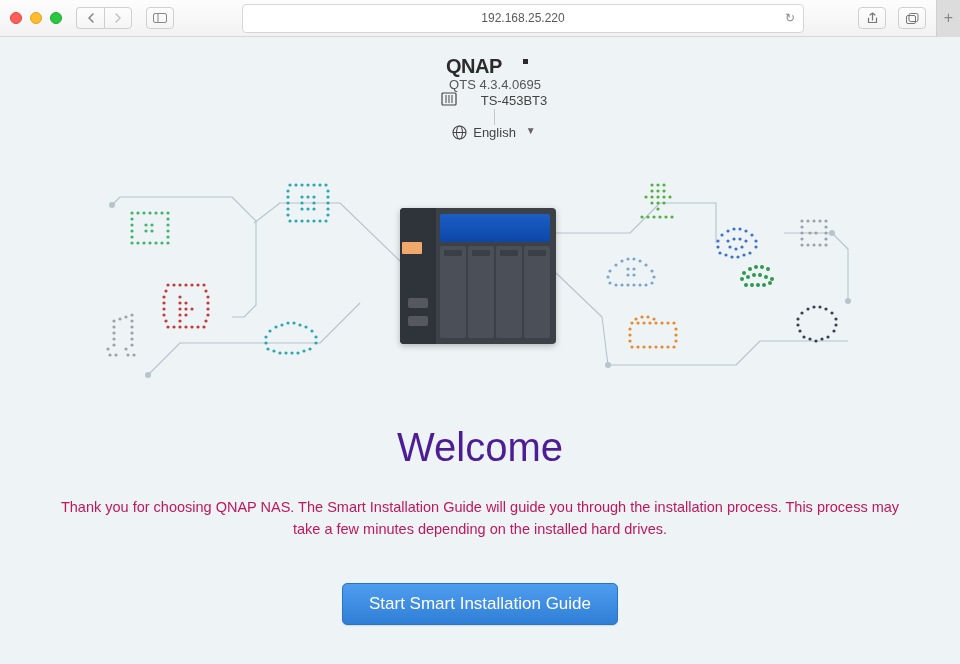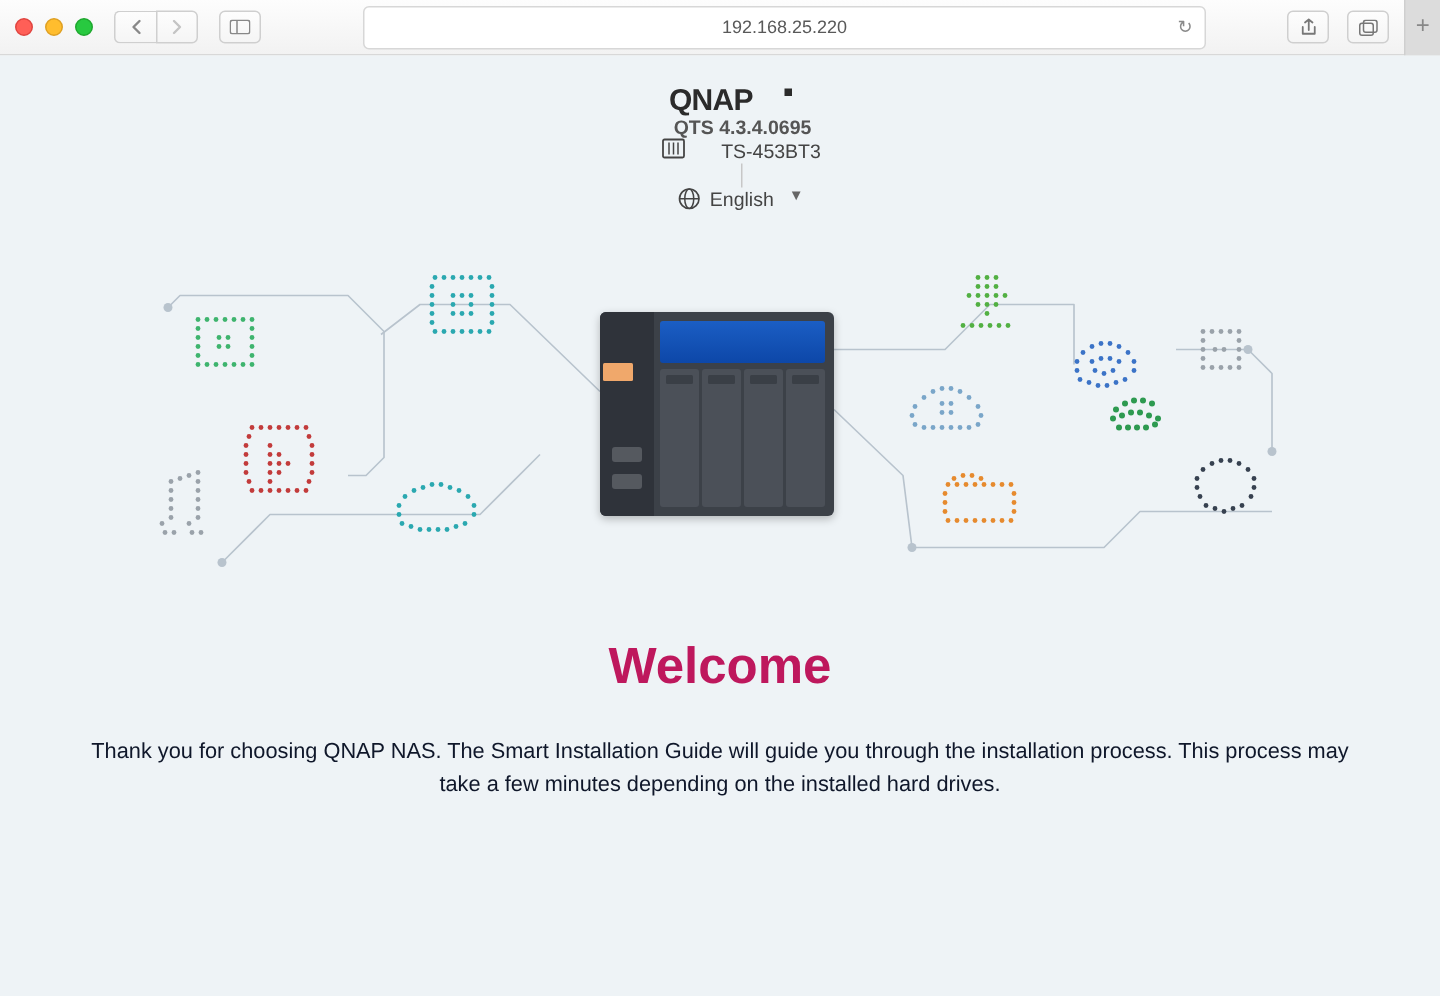--- a/index.html
+++ b/index.html
@@ -73,21 +73,21 @@
   .qnap-logo {
     font-family: Arial, sans-serif;
     font-weight: 900;
     font-size: 22px;
     letter-spacing: 0;
     color: #2b2b2b;
     margin-right: 10px;
     display: flex;
     align-items: center;
   }
-  .qts-version { color: #555; font-size: 13px; margin-left: 2px; font-weight: bold; }
+  .qts-version { color: #555; font-size: 13px; margin-left: 2px; }
   .header-spacer { flex: 1; }
   .model-badge {
     display: flex; align-items: center; gap: 24px;
     color: #444; font-size: 13px;
   }
   .divider-v { width: 1px; height: 16px; background: #c7c7c7; margin: 0 16px; }
   .lang-select {
     display: flex; align-items: flex-start; gap: 6px;
     color: #444; font-size: 13px; cursor: pointer;
   }
@@ -128,28 +128,28 @@
   .nas-bays { position: absolute; left: 40px; top: 38px; display: flex; gap: 2px; }
   .bay { width: 26px; height: 92px; background: #4b5058; border-radius: 2px; position: relative; }
   .bay::after { content:''; position:absolute; top:4px; left:4px; right:4px; height:6px; background:#3a3f46; border-radius:1px; }
 
   
   .welcome {
     text-align: center;
     margin-top: 12px;
   }
   .welcome h1 {
-    font-size: 34px;
-    font-weight: 700;
-    color: #be185d;
+    font-size: 40px;
+    font-weight: 400;
+    color: #4c1d95;
     margin-bottom: 26px;
   }
   .welcome p {
     font-size: 14.5px;
-    color: #0f172a;
+    color: #be185d;
     line-height: 1.55;
     padding: 0 56px;
   }
   .start-btn {
     display: inline-block;
     margin-top: 42px;
     padding: 10px 26px;
     font-size: 17px;
     color: #fff;
     background: linear-gradient(#4f9def,#2f7fd7);
@@ -586,14 +586,15 @@
           <div class="bay"></div>
           <div class="bay"></div>
           <div class="bay"></div>
       </div>
     </div>
   </div>
 
   <div class="welcome">
     <h1>Welcome</h1>
     <p>Thank you for choosing QNAP NAS. The Smart Installation Guide will guide you through the installation process. This process may take a few minutes depending on the installed hard drives.</p>
+    <button class="start-btn">Start Smart Installation Guide</button>
   </div>
 </div>
 
 </body></html>

